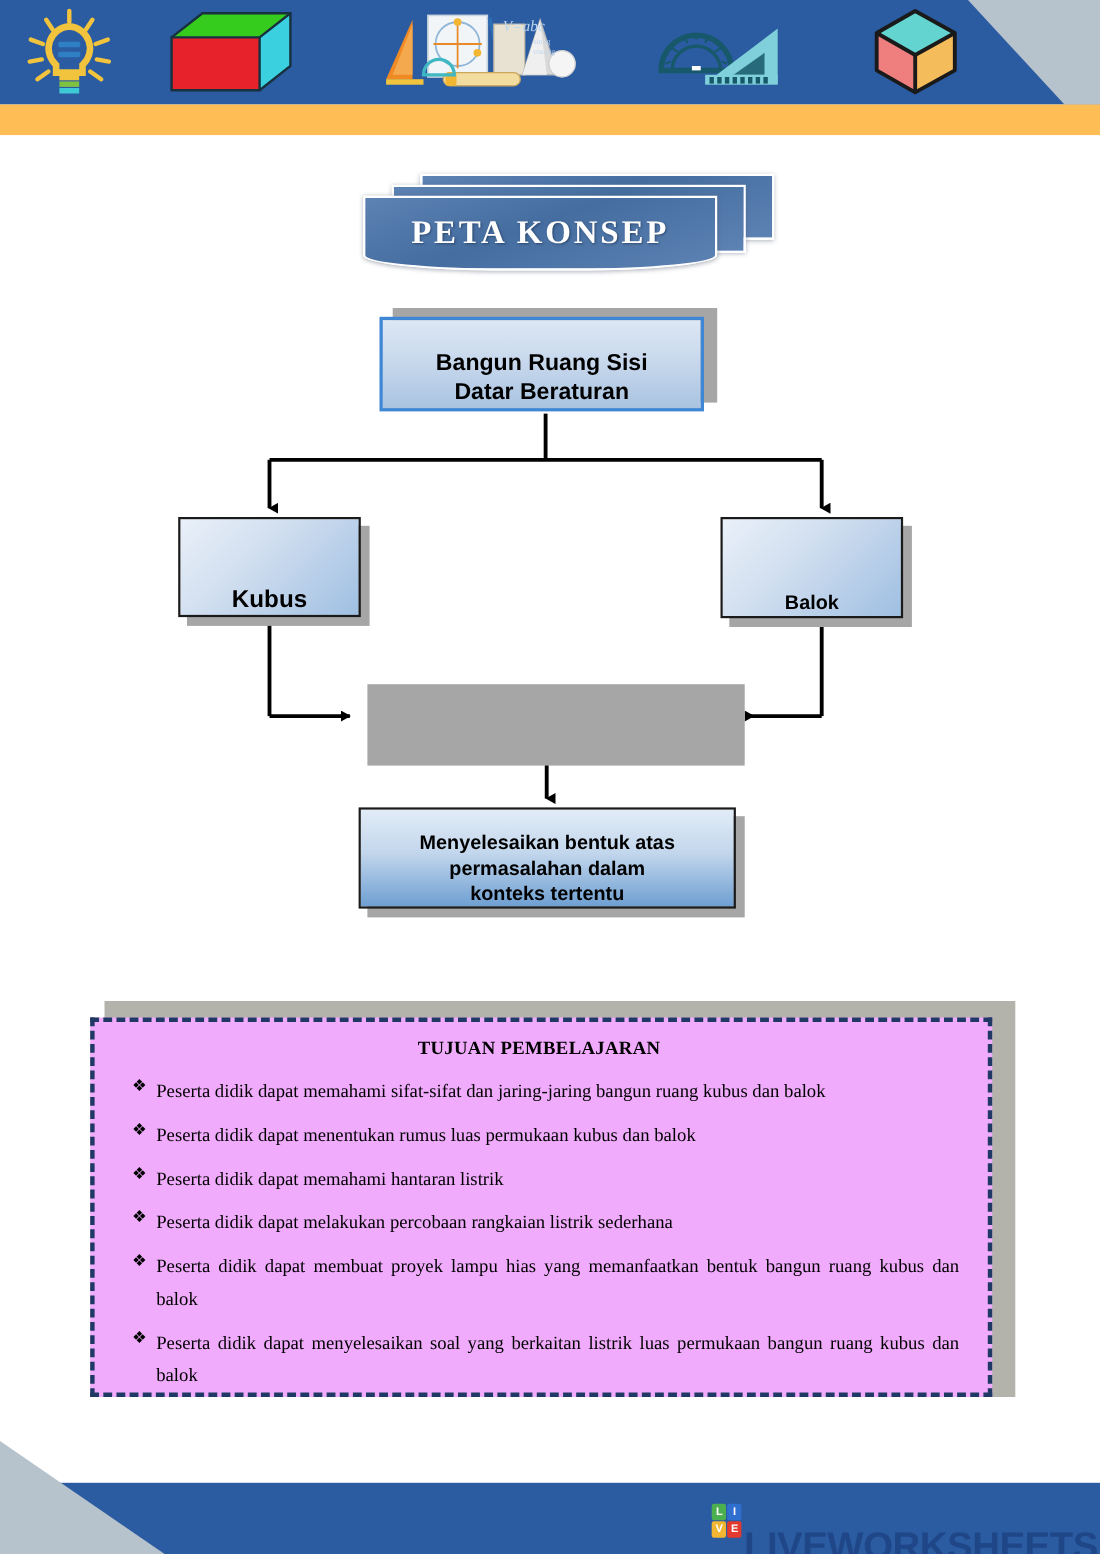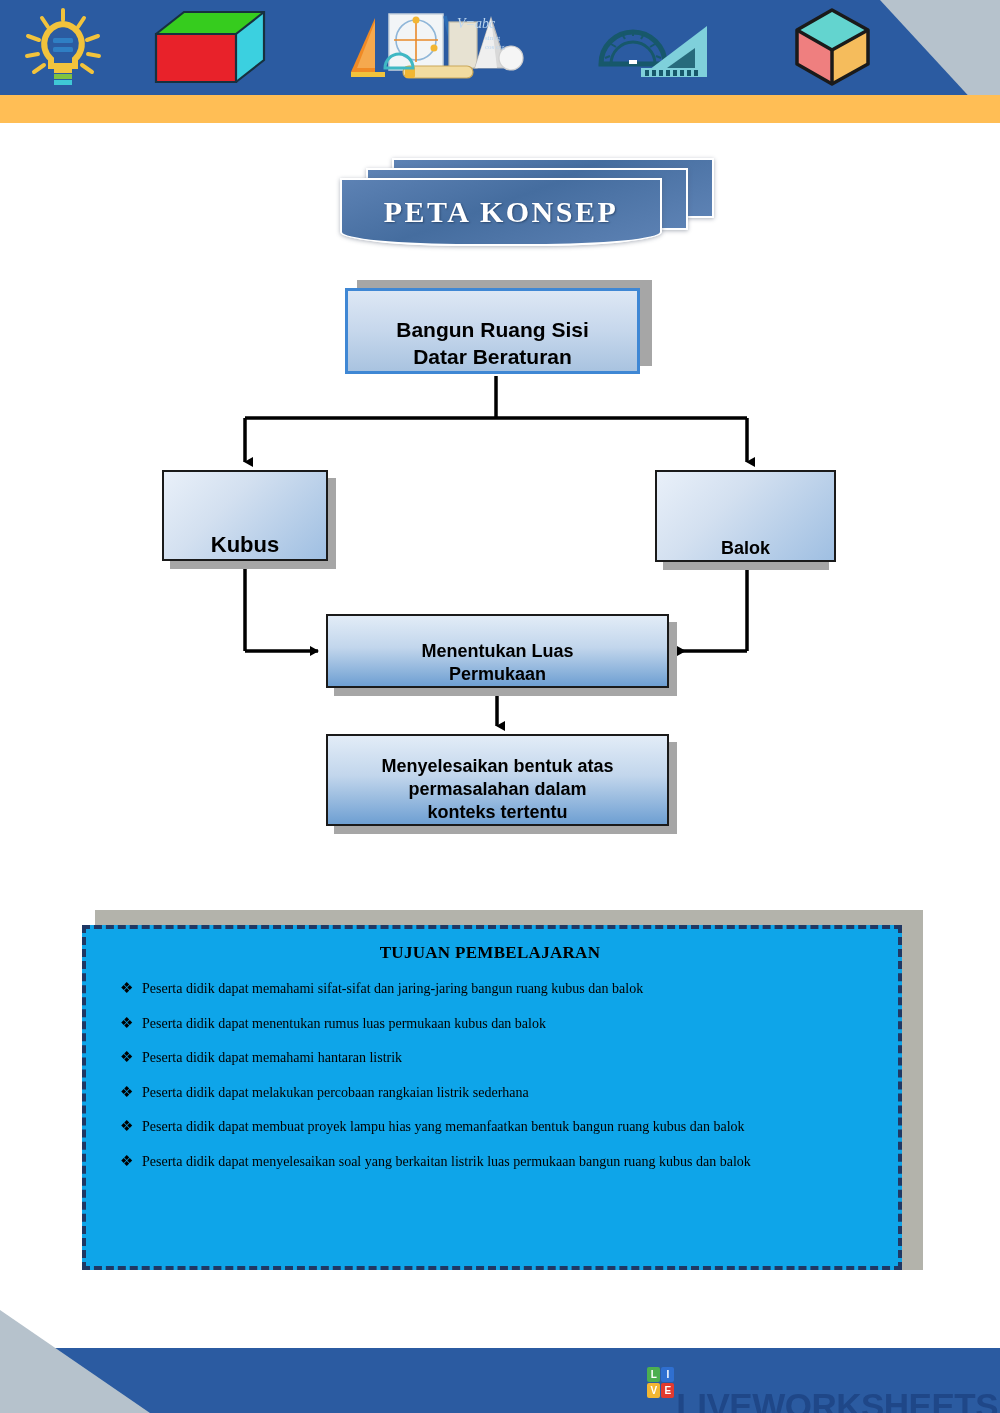--- a/index.html
+++ b/index.html
@@ -64,21 +64,20 @@
     top: 6px;
     height: 82px;
   }
 
   
   .konsep-wrap {
     position: absolute;
     left: 330px; top: 158px;
     width: 380px;
     height: 92px;
-    margin-left: 10px;
   }
   .konsep-layer {
     position: absolute;
     background: linear-gradient(160deg, #5d82b4 0%, #456d9f 45%, #5d82b4 100%);
     border: 2px solid #ffffff;
     box-shadow: 0 1px 4px rgba(80,90,110,0.45);
   }
   .konsep-l3 { left: 52px; top: 0px;  width: 322px; height: 60px; }
   .konsep-l2 { left: 26px; top: 10px; width: 322px; height: 62px; }
   .konsep-l1 {
@@ -131,21 +130,21 @@
 
   .node-kubus {
     left: 162px; top: 200px; width: 166px; height: 91px;
     background: linear-gradient(135deg, #e9f0f9 0%, #d3e0f0 38%, #9fbfe2 100%);
     border: 2px solid #1a1a1a;
     font-size: 22px;
   }
   .node-kubus-shadow { left: 170px; top: 208px; width: 166px; height: 91px; }
 
   .node-balok {
-    left: 655px; top: 200px; width: 181px; height: 92px;
+    left: 655px; top: 200px; width: 166px; height: 92px;
     background: linear-gradient(135deg, #e9f0f9 0%, #d3e0f0 38%, #9fbfe2 100%);
     border: 2px solid #1a1a1a;
     font-size: 18px;
   }
   .node-balok-shadow { left: 663px; top: 208px; width: 166px; height: 92px; }
 
   .node-luas {
     left: 326px; top: 344px; width: 343px; height: 74px;
     background: linear-gradient(180deg, #e2ecf7 0%, #c2d6ec 45%, #6e9fd2 100%);
     border: 2px solid #1a1a1a;
@@ -165,21 +164,21 @@
   .obj-shadow {
     position: absolute;
     left: 95px; top: 910px;
     width: 828px; height: 360px;
     background: #b3b3ab;
   }
   .obj-box {
     position: absolute;
     left: 82px; top: 925px;
     width: 820px; height: 345px;
-    background: #0ea5e9;
+    background: #f0abfc;
     border: 4px dashed #1f3864;
     padding: 14px 26px 10px 22px;
   }
   .obj-title {
     text-align: center;
     font-family: "Liberation Serif", serif;
     font-weight: bold;
     font-size: 17px;
     color: #000000;
     letter-spacing: 0.3px;
@@ -194,21 +193,21 @@
   .obj-bullet {
     flex: 0 0 34px;
     font-size: 15px;
     line-height: 1.55;
     color: #000000;
     padding-left: 12px;
   }
   .obj-text {
     flex: 1;
     font-family: "Liberation Serif", serif;
-    font-size: 14px;
+    font-size: 17px;
     line-height: 1.75;
     color: #000000;
     text-align: justify;
     text-justify: inter-word;
   }
 
   
   .footer-band {
     position: absolute;
     left: 0; top: 1348px;
@@ -415,26 +414,20 @@
     </div>
 
     <div class="node node-kubus">
       <span>Kubus</span>
     </div>
 
     <div class="node node-balok">
       <span>Balok</span>
     </div>
 
-    <div class="node node-luas">
-      <div>
-        <span>Menentukan Luas</span><br>
-        <span>Permukaan</span>
-      </div>
-    </div>
 
     <div class="node node-solusi">
       <div>
         <span>Menyelesaikan bentuk atas</span><br>
         <span>permasalahan dalam</span><br>
         <span>konteks tertentu</span>
       </div>
     </div>
   </div>
 

